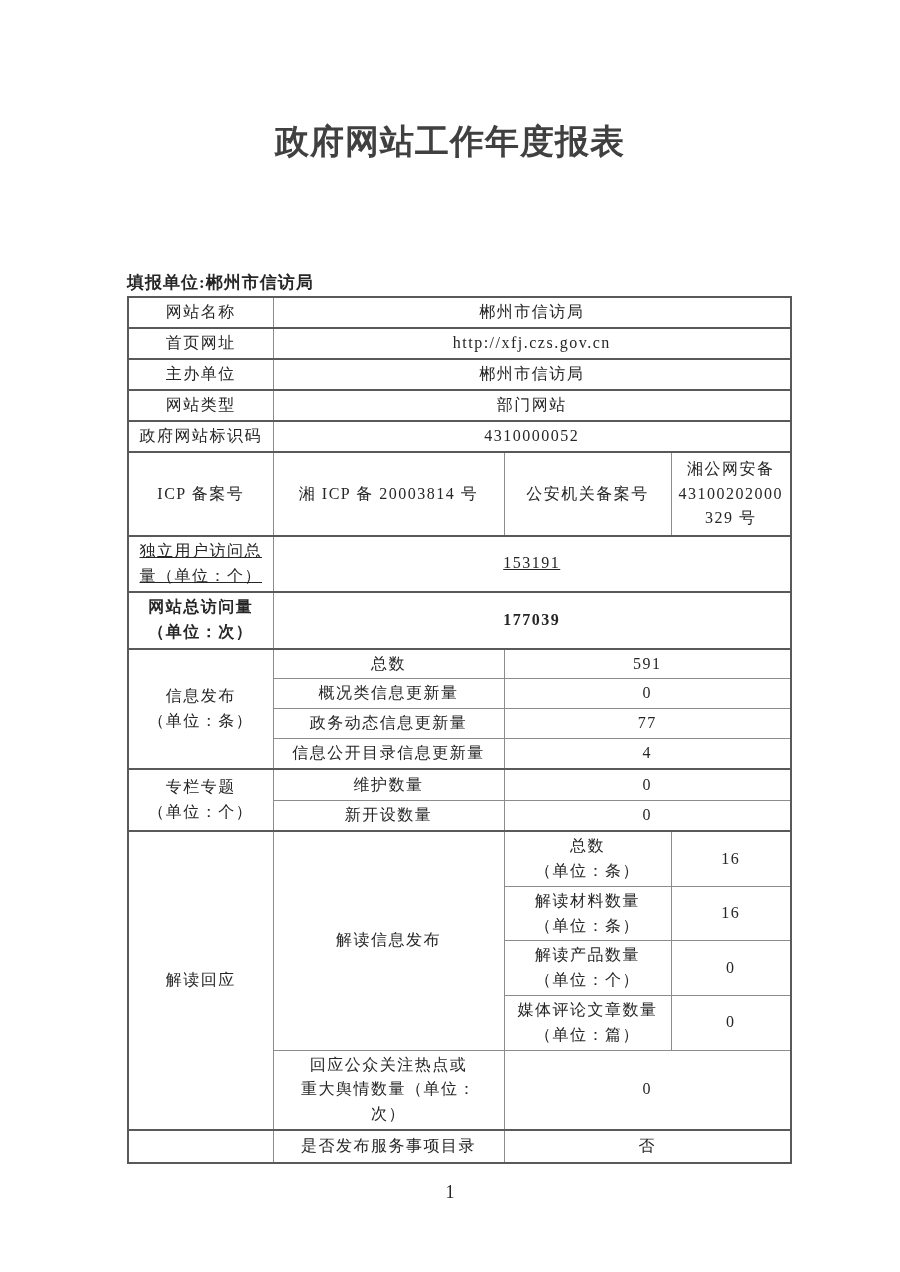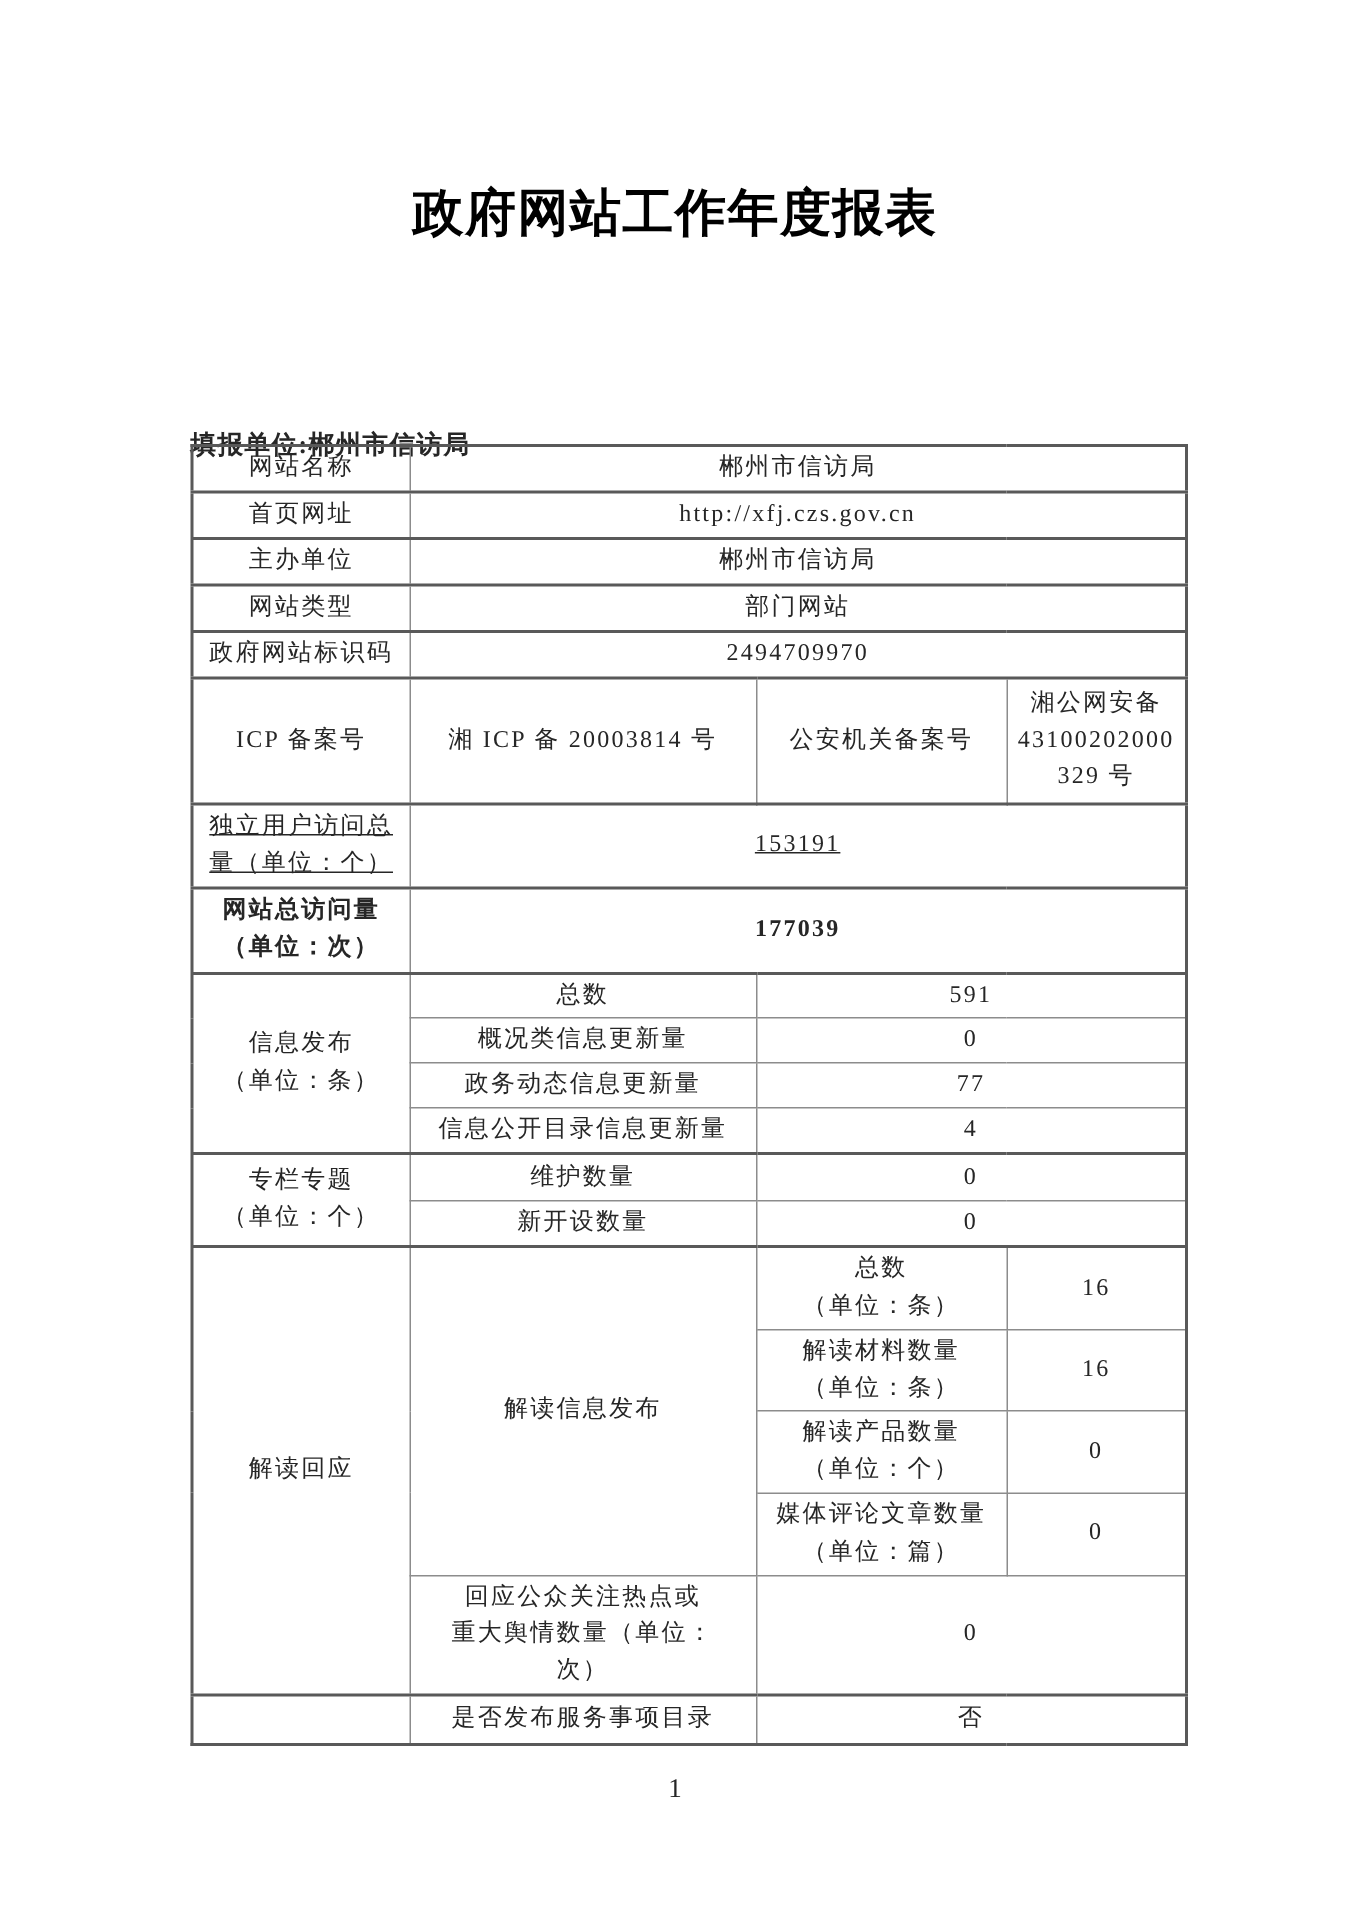--- a/index.html
+++ b/index.html
@@ -20,36 +20,35 @@
     overflow: hidden;
   }
   .doc-title {
     position: absolute;
     top: 119px; left: 0; width: 100%;
     text-align: center;
     font-family: "Liberation Sans", "DejaVu Sans", sans-serif;
     font-size: 34px;
     font-weight: 700;
     letter-spacing: 1px;
-    color: #000000;
+    color: #404040;
   }
   .doc-subtitle {
     position: absolute;
     top: 192px; left: 0; width: 100%;
     text-align: center;
     font-size: 19px;
     letter-spacing: 1px;
   }
   .reporting-unit {
     position: absolute;
     top: 271px; left: 127px;
     font-size: 17px;
     font-weight: 700;
     letter-spacing: 1px;
-    margin-top: 14px;
   }
   table.report-table {
     position: absolute;
     top: 296px; left: 127px;
     width: 663px;
     border-collapse: collapse;
     table-layout: fixed;
     border: 2px solid var(--border-thick);
   }
   .report-table td {
@@ -110,21 +109,21 @@
       <tr class="h31 sect">
         <td>主办单位</td>
         <td colspan="3">郴州市信访局</td>
       </tr>
       <tr class="h31 sect">
         <td>网站类型</td>
         <td colspan="3">部门网站</td>
       </tr>
       <tr class="h31 sect">
         <td>政府网站标识码</td>
-        <td colspan="3">2494709970</td>
+        <td colspan="3">4310000052</td>
       </tr>
       <tr class="h84 sect">
         <td>ICP 备案号</td>
         <td>湘 ICP 备 20003814 号</td>
         <td>公安机关备案号</td>
         <td>湘公网安备
 43100202000
 329 号</td>
       </tr>
       <tr class="h54 sect">

